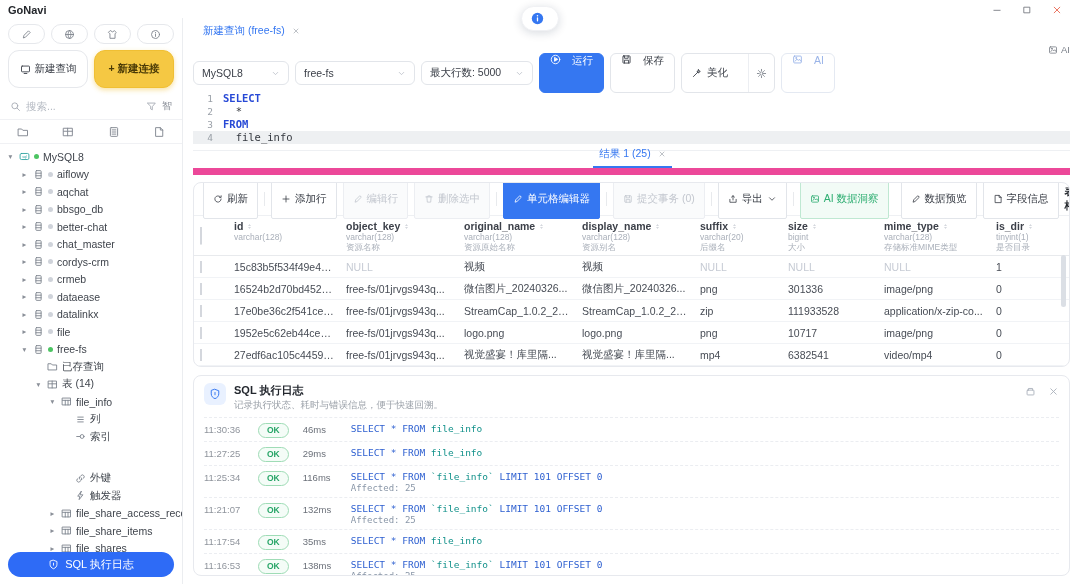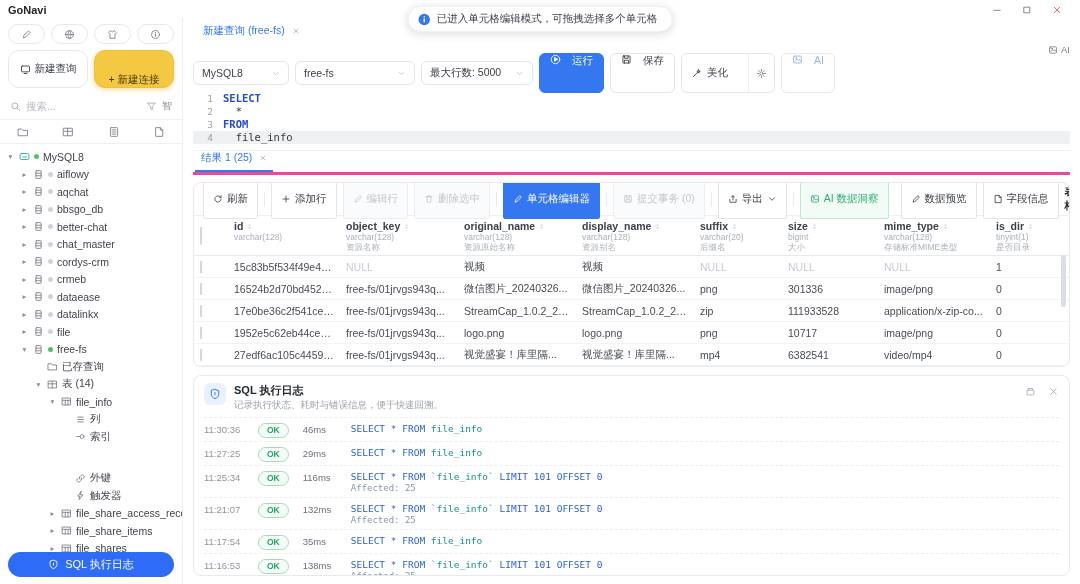--- a/index.html
+++ b/index.html
@@ -27,22 +27,22 @@
   
   .sidebar { position:relative; width:183px; flex:0 0 183px; border-right:1px solid #ebedf0; padding-top:6px; }
   .qrow { display:flex; gap:6px; padding:0 8px; }
   .qbtn { flex:1; height:20px; border:1px solid #e6e8ec; border-radius:10px; background:#fff;
     display:flex; align-items:center; justify-content:center; color:#7e838c; }
   .qbtn .ico { width:11px; height:11px; }
   .arow { display:flex; gap:6px; padding:6px 8px 7px; }
   .abtn { flex:1; height:38px; border-radius:11px; display:flex; align-items:center; justify-content:center;
     gap:4px; font-size:10.5px; border:1px solid #e6e8ec; background:#fff; color:#3c4049; white-space:nowrap; }
   .abtn .ico { width:11px; height:11px; }
-  .abtn.yellow { background:#f5c843; border-color:#f0bf33; color:#4a3a06; font-weight:400;
-    box-shadow:0 2px 5px rgba(240,190,50,.45);align-items:flex-end; }
+  .abtn.yellow { background:#f5c843; border-color:#f0bf33; color:#4a3a06; font-weight:700;
+    box-shadow:0 2px 5px rgba(240,190,50,.45); }
   .srow { display:flex; align-items:center; gap:5px; padding:4px 10px 6px; border-bottom:1px solid #f0f1f4; }
   .srow .ico { width:11px; height:11px; color:#a6abb4; flex:0 0 auto; }
   .srow input { flex:1; border:none; outline:none; font-size:10.5px; color:#3c4049; min-width:0; background:transparent;
     font-family:Liberation Sans, sans-serif; }
   .srow input::placeholder { color:#b4b9c2; }
   .smart-filter { font-size:10px; color:#8a8f98; }
   .etabs { display:flex; align-items:center; justify-content:space-around; height:24px; border-bottom:1px solid #f0f1f4; color:#868b94; }
   .etabs .ico { width:12px; height:12px; }
 
   .tree { padding:4px 0 0; overflow:hidden; height:calc(100% - 150px); }
@@ -79,21 +79,21 @@
   .tbtn.group .seg + .seg { border-left:1px solid #eceef2; padding:0 7px; color:#7e838c; }
   .tbtn.ai-dim { color:#9ab4e8; border-color:#e4e9f2; }
 
   .editor { display:flex; flex-direction:column; padding:3px 0 6px; border-bottom:1px solid #eef0f3; }
   .eline { display:flex; height:13px; line-height:13px; font-family:"DejaVu Sans Mono","Liberation Mono",monospace; font-size:10.5px; }
   .eline.active { background:#eef0f2; }
   .eline .gut { width:30px; flex:0 0 30px; text-align:right; padding-right:10px; color:#9aa0a8; font-size:9.5px; }
   .eline .code { white-space:pre; color:#34383f; }
   .eline .code.kw { color:#2749d6; font-weight:700; }
 
-  .rtabs { height:24px; display:flex; align-items:flex-end; border-bottom:3px solid #ec4899; }
+  .rtabs { height:24px; display:flex; align-items:flex-end; border-bottom:7px solid #ec4899;justify-content:center; }
   .rtab { display:flex; align-items:center; gap:7px; font-size:10.5px; color:#3577f1; padding:3px 6px 5px;
     border-bottom:2px solid #3577f1; margin-left:2px; }
   .rtab .ico { width:8px; height:8px; color:#9aa0a8; }
 
   .rescard { margin:7px 0 0; border:1px solid #e7e9ee; border-radius:8px; overflow:hidden; background:#fff; position:relative; flex:0 0 auto; }
   .rtoolbar { height:33px; display:flex; align-items:center; gap:6px; padding:0 9px; border-bottom:1px solid #eef0f3; }
   .rb { height:39px; padding:16px 9px; border:1px solid #e2e5ea; border-radius:2px; background:#fff; font-size:10.5px;
     color:#3c4049; display:flex; gap:4px; align-items:center; white-space:nowrap; }
   .rb .ico { width:10px; height:10px; }
   .rb.disabled { color:#c3c7cf; border-color:#eceef2; background:#fafbfc; }
@@ -171,21 +171,20 @@
   </div>
 
   <div class="toast">
     <span class="ico">
         <svg viewBox="0 0 16 16">
           <circle cx="8" cy="8" r="7" fill="#3577f1" stroke="none"></circle>
           <path d="M8 7.3v3.5" stroke="#fff" stroke-width="1.6"></path>
           <circle cx="8" cy="4.7" r=".95" fill="#fff" stroke="none"></circle>
         </svg>
       </span>
-    <span>已进入单元格编辑模式，可拖拽选择多个单元格</span>
   </div>
 
   <div class="cols">
     <aside class="sidebar">
       <div class="qrow">
         <span class="qbtn">
             <span class="ico">
               <svg viewBox="0 0 16 16">
                 <path d="M3.5 12.5l.9-3.3 6.5-6.5 2.4 2.4-6.5 6.5z"></path>
               </svg>

